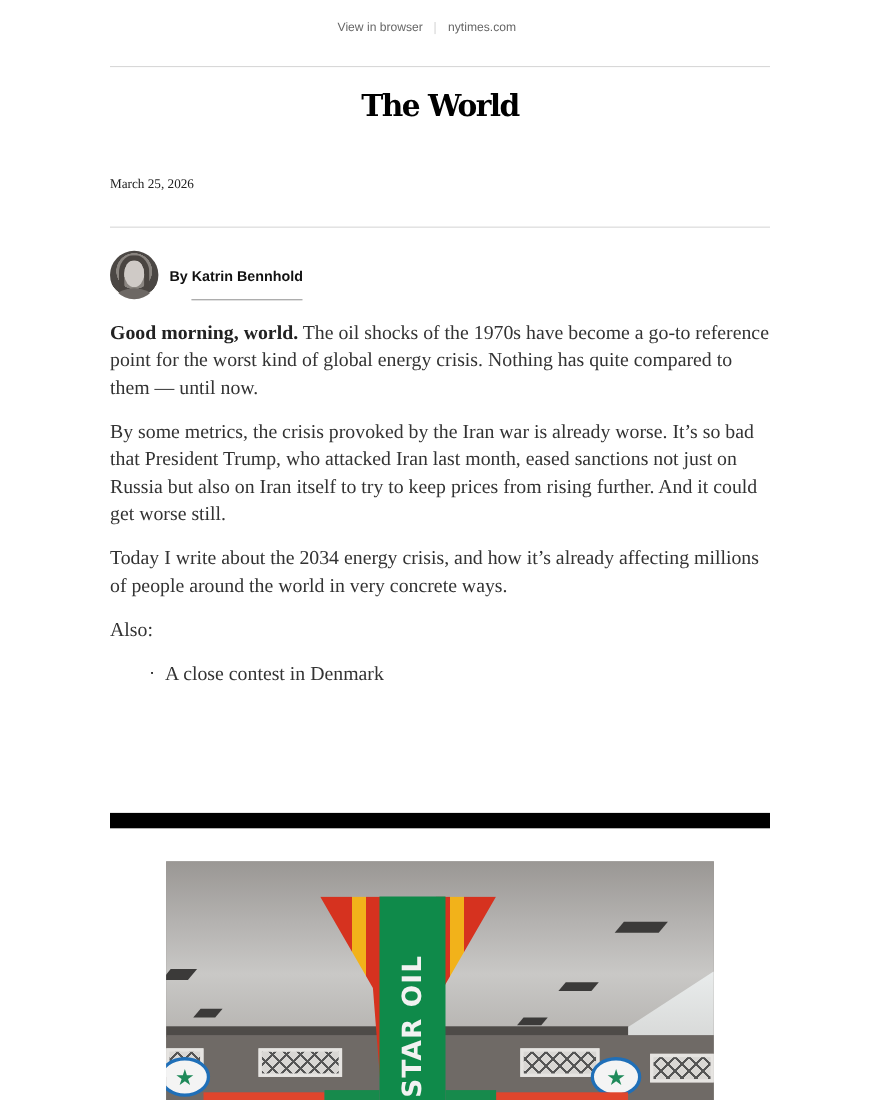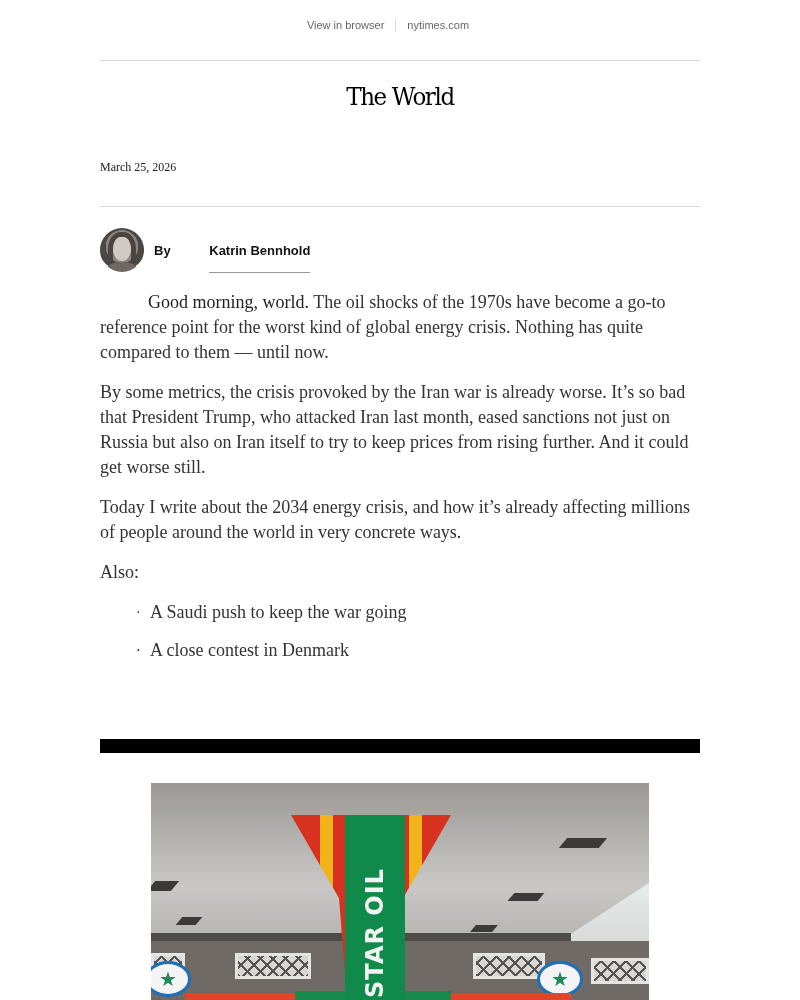--- a/index.html
+++ b/index.html
@@ -17,21 +17,21 @@
   .rule { position: absolute; left: 100px; width: 600px; height: 1px; background: #d8d8d8; }
   .rule.top { top: 60px; }
   .rule.mid { top: 206px; }
 
   .masthead { position: absolute; top: 80px; left: 100px; width: 600px; text-align: center; }
   .nyt-logo {
     font-family: "DejaVu Serif", serif; font-weight: bold; font-size: 15px; color: #111;
     letter-spacing: -0.3px; font-style: italic; line-height: 20px;
   }
   .section-title {
-    font-family: "DejaVu Serif", serif; font-weight: 400; font-size: 23px; color: #000;
+    font-family: "DejaVu Serif", serif; font-weight: 700; font-size: 27px; color: #000;
     letter-spacing: -1.4px; line-height: 32px; margin-top: 1px;
     transform: scaleY(1.02);
   }
   .pub-date {
     position: absolute; top: 160px; left: 100px; width: 600px; 
     font-family: "Liberation Serif", serif; font-size: 12px; color: #222;
   }
 
   .byline { position: absolute; top: 228px; left: 100px; display: flex; align-items: center; }
   .avatar {
@@ -48,25 +48,25 @@
     border: 5px solid #4a4541; border-bottom-color: transparent;
   }
   .avatar .body {
     position: absolute; left: 6px; top: 34px; width: 32px; height: 16px; border-radius: 50% 50% 0 0;
     background: #6d6864;
   }
   .byline-text {
     margin-left: 10px; font-family: "Liberation Sans", sans-serif; font-weight: bold;
     font-size: 13px; color: #121212;
   }
-  .byline-text .author { border-bottom: 1px solid #999; padding-bottom: 14px; color: #121212; text-decoration: none; margin-left: 35px; }
+  .byline-text .author { border-bottom: 1px solid #999; padding-bottom: 14px; color: #121212; text-decoration: none; }
 
   .article { position: absolute; top: 290px; left: 100px; width: 600px; font-size: 18px; line-height: 25px; color: #333; }
   .article p { margin-bottom: 15px; }
-  .article p strong { color: #222; font-weight: normal; margin-left: 48px; }
+  .article p strong { color: #222; font-weight: bold; }
   .article ul { list-style: none; margin-top: 0; }
   .article li { position: relative; padding-left: 50px; margin-bottom: 12.5px; }
   .article li .bullet { position: absolute; left: 36px; top: 0; font-size: 14px; }
 
   .divider-bar { position: absolute; top: 739px; left: 100px; width: 600px; height: 14px; background: #000; }
 
   .photo {
     position: absolute; top: 783px; left: 151px; width: 498px; height: 217px; overflow: hidden;
     background: #8e8a86;
   }
@@ -147,21 +147,20 @@
 </div>
 
 <div class="article">
   <p><strong>Good morning, world.</strong><span> The oil shocks of the 1970s have become a go-to reference point for the worst kind of global energy crisis. Nothing has quite compared to them — until now.</span></p>
   <p>By some metrics, the crisis provoked by the Iran war is already worse. It’s so bad that President Trump, who attacked Iran last month, eased sanctions not just on Russia but also on Iran itself to try to keep prices from rising further. And it could get worse still.</p>
   <p>Today I write about the 2034 energy crisis, and how it’s already affecting millions of people around the world in very concrete ways.</p>
   <p>Also:</p>
   <ul>
     <li>
       <span class="bullet">·</span>
-      <span>A Saudi push to keep the war going</span>
     </li>
     <li>
       <span class="bullet">·</span>
     </li>
     <li>
       <span class="bullet">·</span>
       <span>A close contest in Denmark</span>
     </li>
   </ul>
 </div>

